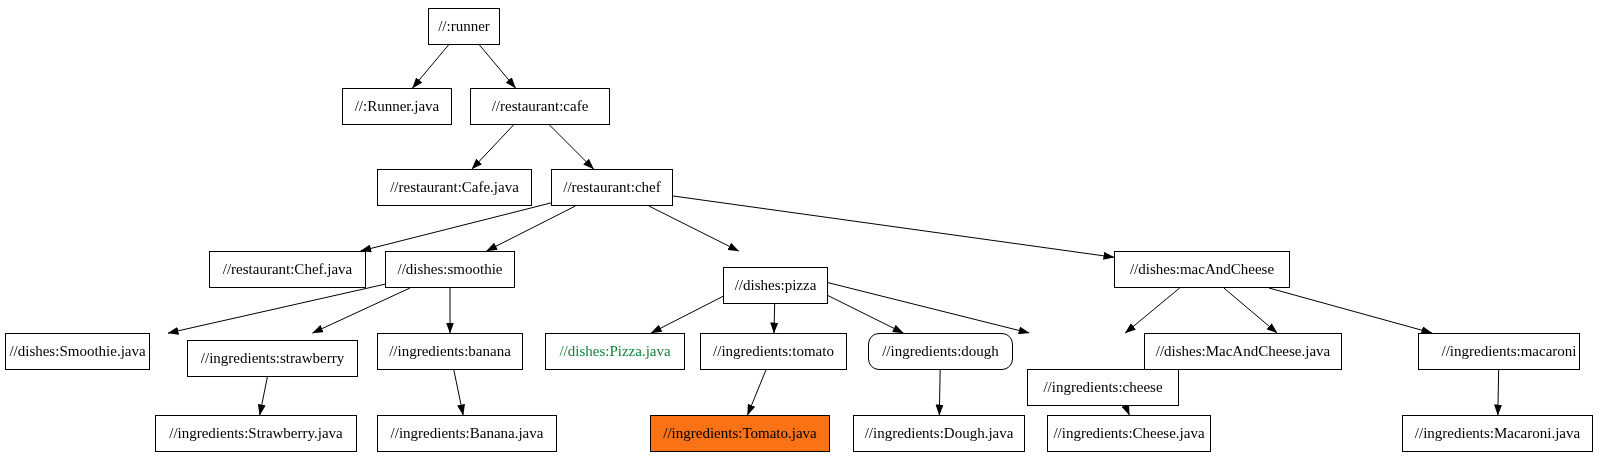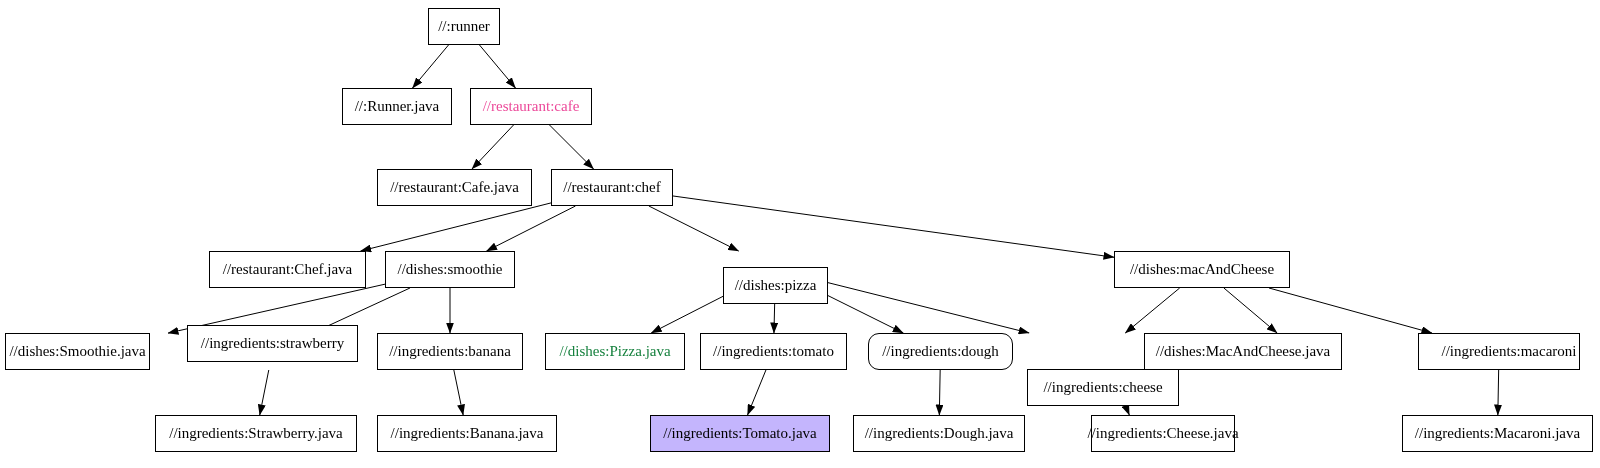--- a/index.html
+++ b/index.html
@@ -71,36 +71,36 @@
       <line x1="1223.8841463414635" y1="288" x2="1277.1158536585365" y2="333" class="edge-line" stroke="#000000" marker-end="url(#arrowhead)"></line>
       <line x1="1269.0060975609756" y1="288" x2="1431.9939024390244" y2="333" class="edge-line" stroke="#000000" marker-end="url(#arrowhead)"></line>
       <line x1="765.9420731707318" y1="370" x2="747.5579268292682" y2="415" class="edge-line" stroke="#000000" marker-end="url(#arrowhead)"></line>
       <line x1="940.1615853658536" y1="370" x2="939.3384146341464" y2="415" class="edge-line" stroke="#000000" marker-end="url(#arrowhead)"></line>
       <line x1="1110.6707317073171" y1="370" x2="1129.3292682926829" y2="415" class="edge-line" stroke="#000000" marker-end="url(#arrowhead)"></line>
       <line x1="1498.6615853658536" y1="370" x2="1497.8384146341464" y2="415" class="edge-line" stroke="#000000" marker-end="url(#arrowhead)"></line>
     </svg>
   <div>
       <div class="node" style="left: 428px; top: 8px; width: 72px; height: 37px; border-color: rgb(0, 0, 0); background: rgb(255, 255, 255); color: rgb(0, 0, 0);">//:runner</div>
       <div class="node" style="left: 342px; top: 88px; width: 110px; height: 37px; border-color: rgb(0, 0, 0); background: rgb(255, 255, 255); color: rgb(0, 0, 0);">//:Runner.java</div>
-      <div class="node" style="left: 470px; top: 88px; width: 122px; height: 37px; border-color: rgb(0, 0, 0); background: rgb(255, 255, 255); color: #ec4899;">//restaurant:cafe</div>
+      <div class="node" style="left: 470px; top: 88px; width: 140px; height: 37px; border-color: rgb(0, 0, 0); background: rgb(255, 255, 255); color: #000000;">//restaurant:cafe</div>
       <div class="node" style="left: 377px; top: 169px; width: 155px; height: 37px; border-color: rgb(0, 0, 0); background: rgb(255, 255, 255); color: rgb(0, 0, 0);">//restaurant:Cafe.java</div>
       <div class="node" style="left: 551px; top: 169px; width: 122px; height: 37px; border-color: rgb(0, 0, 0); background: rgb(255, 255, 255); color: rgb(0, 0, 0);">//restaurant:chef</div>
       <div class="node" style="left: 209px; top: 251px; width: 157px; height: 37px; border-color: rgb(0, 0, 0); background: rgb(255, 255, 255); color: rgb(0, 0, 0);">//restaurant:Chef.java</div>
       <div class="node" style="left: 385px; top: 251px; width: 130px; height: 37px; border-color: rgb(0, 0, 0); background: rgb(255, 255, 255); color: rgb(0, 0, 0);">//dishes:smoothie</div>
       <div class="node" style="left: 723px; top: 251px; width: 105px; height: 37px; border-color: rgb(0, 0, 0); background: rgb(255, 255, 255); color: rgb(0, 0, 0); margin-top: 16px;">//dishes:pizza</div>
       <div class="node" style="left: 1114px; top: 251px; width: 176px; height: 37px; border-color: rgb(0, 0, 0); background: rgb(255, 255, 255); color: rgb(0, 0, 0);">//dishes:macAndCheese</div>
       <div class="node" style="left: 5px; top: 333px; width: 145px; height: 37px; border-color: rgb(0, 0, 0); background: rgb(255, 255, 255); color: rgb(0, 0, 0);">//dishes:Smoothie.java</div>
-      <div class="node" style="left: 187px; top: 325px; width: 171px; height: 37px; border-color: rgb(0, 0, 0); background: rgb(255, 255, 255); color: rgb(0, 0, 0);">//ingredients:strawberry</div>
+      <div class="node" style="left: 187px; top: 340px; width: 171px; height: 37px; border-color: rgb(0, 0, 0); background: rgb(255, 255, 255); color: rgb(0, 0, 0);">//ingredients:strawberry</div>
       <div class="node" style="left: 377px; top: 333px; width: 146px; height: 37px; border-color: rgb(0, 0, 0); background: rgb(255, 255, 255); color: rgb(0, 0, 0);">//ingredients:banana</div>
       <div class="node" style="left: 545px; top: 333px; width: 140px; height: 37px; border-color: rgb(0, 0, 0); background: rgb(255, 255, 255); color: #15803d;">//dishes:Pizza.java</div>
       <div class="node" style="left: 700px; top: 333px; width: 147px; height: 37px; border-color: rgb(0, 0, 0); background: rgb(255, 255, 255); color: rgb(0, 0, 0);">//ingredients:tomato</div>
       <div class="node" style="left: 868px; top: 333px; width: 145px; height: 37px; border-color: rgb(0, 0, 0); background: rgb(255, 255, 255); color: rgb(0, 0, 0); border-radius: 11px;">//ingredients:dough</div>
       <div class="node" style="left: 1027px; top: 333px; width: 152px; height: 37px; border-color: rgb(0, 0, 0); background: rgb(255, 255, 255); color: rgb(0, 0, 0); margin-top: 36px;">//ingredients:cheese</div>
       <div class="node" style="left: 1144px; top: 333px; width: 198px; height: 37px; border-color: rgb(0, 0, 0); background: rgb(255, 255, 255); color: rgb(0, 0, 0);">//dishes:MacAndCheese.java</div>
       <div class="node" style="left: 1418px; top: 333px; width: 162px; height: 37px; border-color: rgb(0, 0, 0); background: rgb(255, 255, 255); color: rgb(0, 0, 0); padding-left: 20px;">//ingredients:macaroni</div>
       <div class="node" style="left: 155px; top: 415px; width: 202px; height: 37px; border-color: rgb(0, 0, 0); background: rgb(255, 255, 255); color: rgb(0, 0, 0);">//ingredients:Strawberry.java</div>
       <div class="node" style="left: 377px; top: 415px; width: 180px; height: 37px; border-color: rgb(0, 0, 0); background: rgb(255, 255, 255); color: rgb(0, 0, 0);">//ingredients:Banana.java</div>
-      <div class="node" style="left: 650px; top: 415px; width: 180px; height: 37px; border-color: rgb(0, 0, 0); background: #c4b5fd; color: rgb(0, 0, 0);">//ingredients:Tomato.java</div>
+      <div class="node" style="left: 650px; top: 415px; width: 180px; height: 37px; border-color: rgb(0, 0, 0); background: #f97316; color: rgb(0, 0, 0);">//ingredients:Tomato.java</div>
       <div class="node" style="left: 853px; top: 415px; width: 172px; height: 37px; border-color: rgb(0, 0, 0); background: rgb(255, 255, 255); color: rgb(0, 0, 0);">//ingredients:Dough.java</div>
-      <div class="node" style="left: 1091px; top: 415px; width: 144px; height: 37px; border-color: rgb(0, 0, 0); background: rgb(255, 255, 255); color: rgb(0, 0, 0);">//ingredients:Cheese.java</div>
+      <div class="node" style="left: 1047px; top: 415px; width: 164px; height: 37px; border-color: rgb(0, 0, 0); background: rgb(255, 255, 255); color: rgb(0, 0, 0);">//ingredients:Cheese.java</div>
       <div class="node" style="left: 1402px; top: 415px; width: 191px; height: 37px; border-color: rgb(0, 0, 0); background: rgb(255, 255, 255); color: rgb(0, 0, 0);">//ingredients:Macaroni.java</div>
     </div>
 </div>
 
 </body></html>

